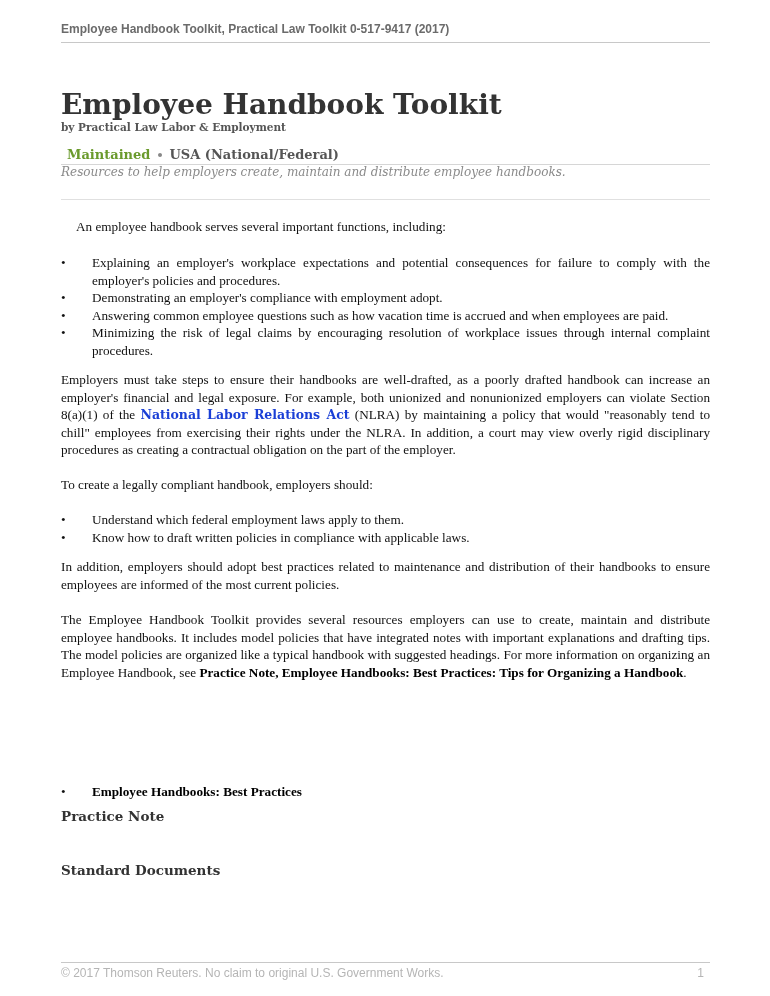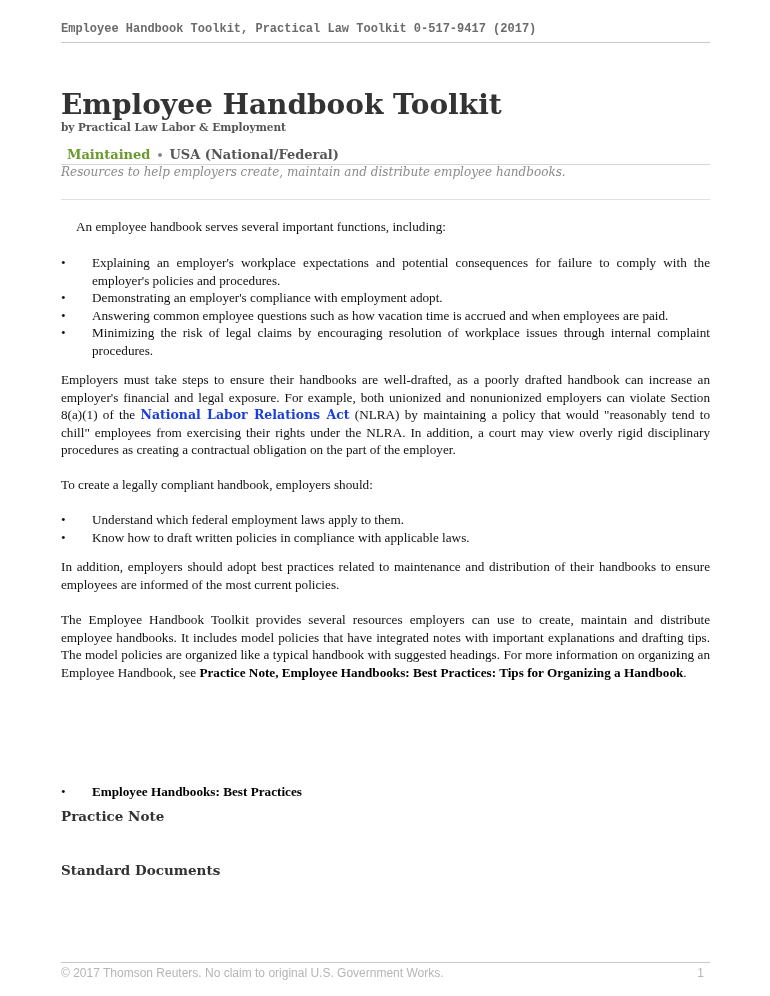--- a/index.html
+++ b/index.html
@@ -1,20 +1,20 @@
 <!DOCTYPE html>
 <html><head>
   <meta charset="utf-8">
   <style>
     html, body { margin: 0; padding: 0; background: #ffffff; }
     body { width: 770px; height: 996px; position: relative; overflow: hidden; }
     .page { position: absolute; left: 61px; top: 0; width: 649px; }
     .running-header {
       position: absolute; top: 22px; left: 0; width: 649px;
-      font-family: Liberation Mono, monospace; font-weight: bold;
+      font-family: Liberation Sans, sans-serif; font-weight: bold;
       font-size: 12px; color: #6b6b6b; letter-spacing: 0;
     }
     .header-rule { position: absolute; top: 42px; left: 0; width: 649px; height: 1px; background: #c8c8c8; }
     .doc-title {
       position: absolute; top: 88px; left: 0;
       font-family: "DejaVu Serif", serif; font-weight: bold; font-size: 28px;
       color: #333333; letter-spacing: 0px;
     }
     .doc-byline {
       position: absolute; top: 121px; left: 0;

